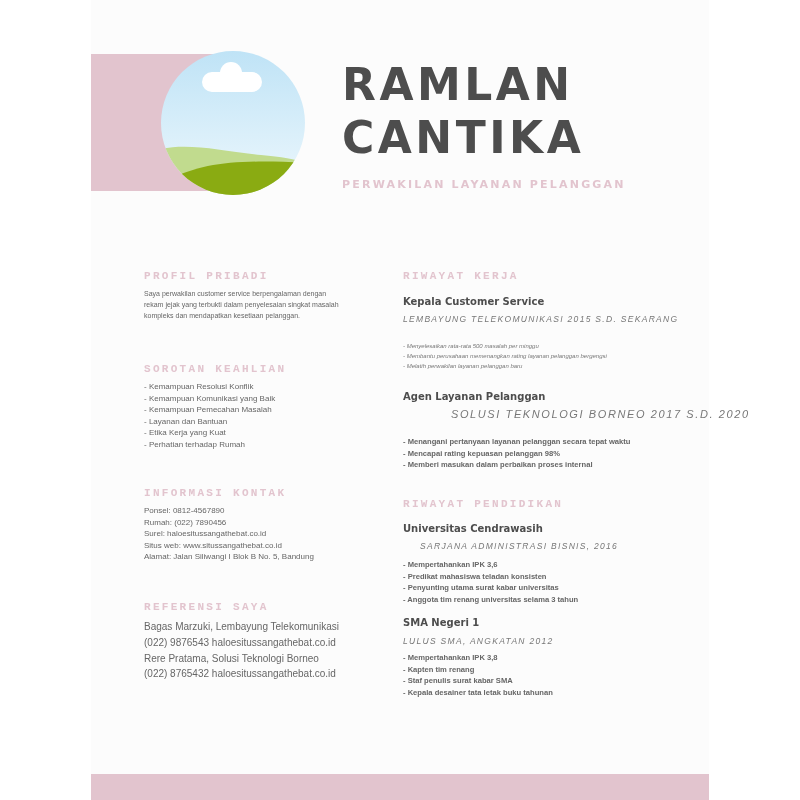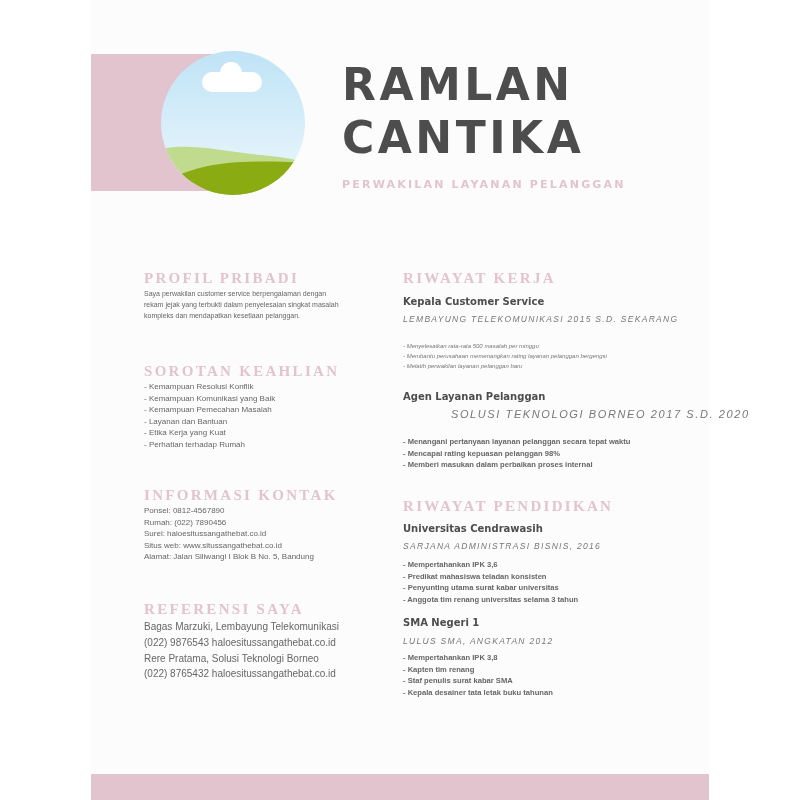--- a/index.html
+++ b/index.html
@@ -4,21 +4,21 @@
   <style>
     html, body { margin: 0; padding: 0; background: #ffffff; }
     body { width: 800px; height: 800px; position: relative; overflow: hidden; font-family: "DejaVu Sans", sans-serif; }
     .page { position: absolute; left: 91px; top: 0; width: 618px; height: 800px; background: #fcfcfc; }
     .pink-block { position: absolute; left: 91px; top: 54px; width: 125px; height: 137px; background: #e2c4ce; }
     .photo { position: absolute; left: 161px; top: 51px; width: 144px; height: 144px; border-radius: 50%; overflow: hidden; }
     .photo svg { display: block; }
     .name { position: absolute; left: 342px; top: 58px; color: #4d4d4d; font-family: "DejaVu Sans", sans-serif; font-weight: bold; font-size: 44px; line-height: 53px; letter-spacing: 3.5px; }
     .name div { white-space: nowrap; }
     .job-title { position: absolute; left: 342px; top: 178px; color: #e2c4ce; font-family: "DejaVu Sans", sans-serif; font-weight: bold; font-size: 11px; letter-spacing: 2.2px; white-space: nowrap; }
-    .sec-head { position: absolute; color: #e2c4ce; font-family: Liberation Serif, serif; font-weight: bold; font-size: 15px; letter-spacing: 2.3px; white-space: nowrap; }
+    .sec-head { position: absolute; color: #e2c4ce; font-family: Liberation Mono, monospace; font-weight: bold; font-size: 11px; letter-spacing: 2.3px; white-space: nowrap; }
     .small { position: absolute; color: #666; font-family: "Liberation Sans", sans-serif; font-size: 7px; line-height: 11px; }
     .list { position: absolute; color: #666; font-family: "Liberation Sans", sans-serif; font-size: 8px; line-height: 11.6px; }
     .list div { white-space: nowrap; }
     .ref { position: absolute; color: #666; font-family: "Liberation Sans", sans-serif; font-size: 10px; line-height: 15.8px; }
     .ref div { white-space: nowrap; }
     .job-head { position: absolute; color: #4d4d4d; font-family: "DejaVu Sans", sans-serif; font-weight: bold; font-size: 10px; white-space: nowrap; }
     .job-sub { position: absolute; color: #777; font-family: "Liberation Sans", sans-serif; font-style: italic; font-size: 8.5px; letter-spacing: 1.3px; white-space: nowrap; }
     .job-sub.big { font-size: 11px; letter-spacing: 1.6px; margin-left: 48px; }
     .bullets-tiny { position: absolute; color: #777; font-family: "Liberation Sans", sans-serif; font-size: 6px; line-height: 10px; font-style: italic; }
     .bullets-tiny div { white-space: nowrap; }
@@ -105,21 +105,21 @@
 <div class="job-sub big" style="left:403px; top:408px;">SOLUSI TEKNOLOGI BORNEO 2017 S.D. 2020</div>
 <div class="bullets" style="left:403px; top:436px;">
   <div>- Menangani pertanyaan layanan pelanggan secara tepat waktu</div>
   <div>- Mencapai rating kepuasan pelanggan 98%</div>
   <div>- Memberi masukan dalam perbaikan proses internal</div>
 </div>
 
 <div class="sec-head" style="left:403px; top:498px;">RIWAYAT PENDIDIKAN</div>
 
 <div class="job-head" style="left:403px; top:523px;">Universitas Cendrawasih</div>
-<div class="job-sub" style="left:403px; top:541px;">SARJANA ADMINISTRASI BISNIS, 2016</div>
+<div class="job-sub" style="left:420px; top:541px;">SARJANA ADMINISTRASI BISNIS, 2016</div>
 <div class="bullets" style="left:403px; top:559px;">
   <div>- Mempertahankan IPK 3,6</div>
   <div>- Predikat mahasiswa teladan konsisten</div>
   <div>- Penyunting utama surat kabar universitas</div>
   <div>- Anggota tim renang universitas selama 3 tahun</div>
 </div>
 
 <div class="job-head" style="left:403px; top:617px;">SMA Negeri 1</div>
 <div class="job-sub" style="left:403px; top:636px;">LULUS SMA, ANGKATAN 2012</div>
 <div class="bullets" style="left:403px; top:652px;">

